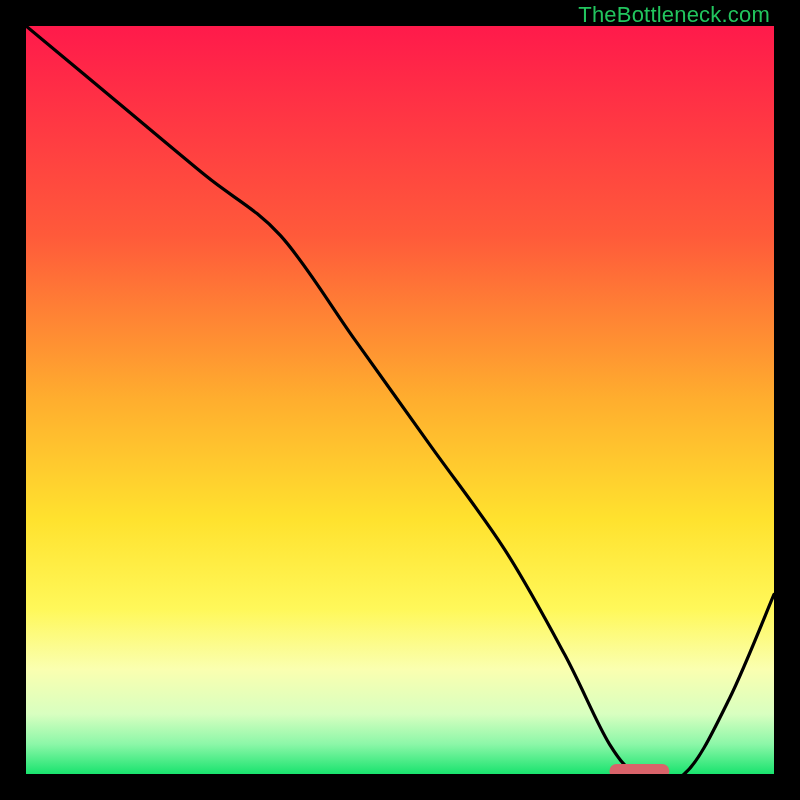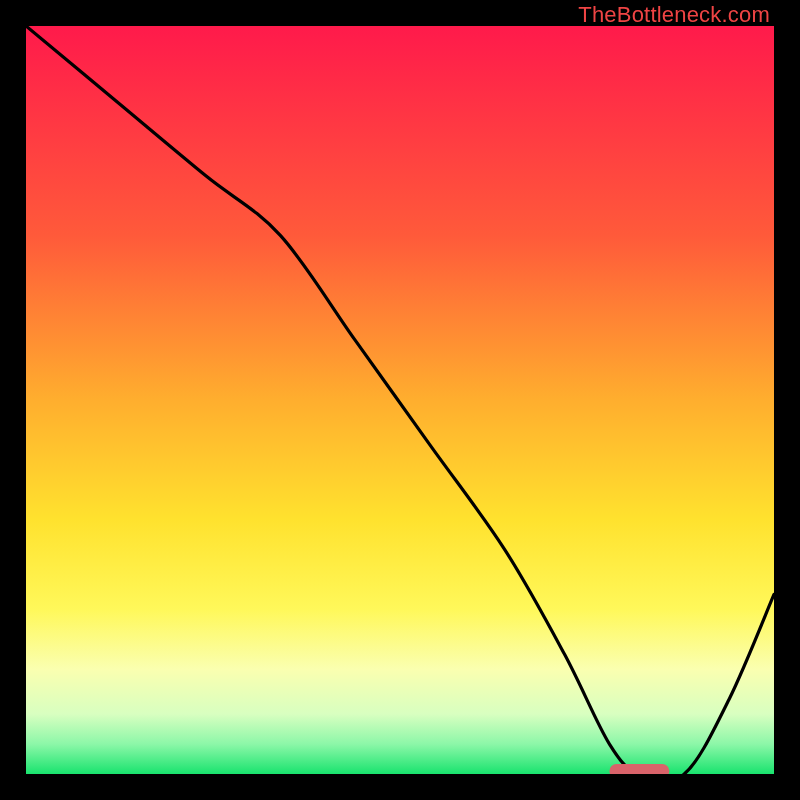--- a/index.html
+++ b/index.html
@@ -23,21 +23,21 @@
     position: absolute;
     left: 0;
     top: 0;
     width: 748px;
     height: 748px;
   }
   .watermark {
     position: absolute;
     top: 2px;
     right: 30px;
-    color: #ef4444;
+    color: #22c55e;
     font-size: 22px;
     font-weight: 500;
     letter-spacing: 0.2px;
   }
   svg {
     display: block;
   }
 </style>
 </head>
 <body>

